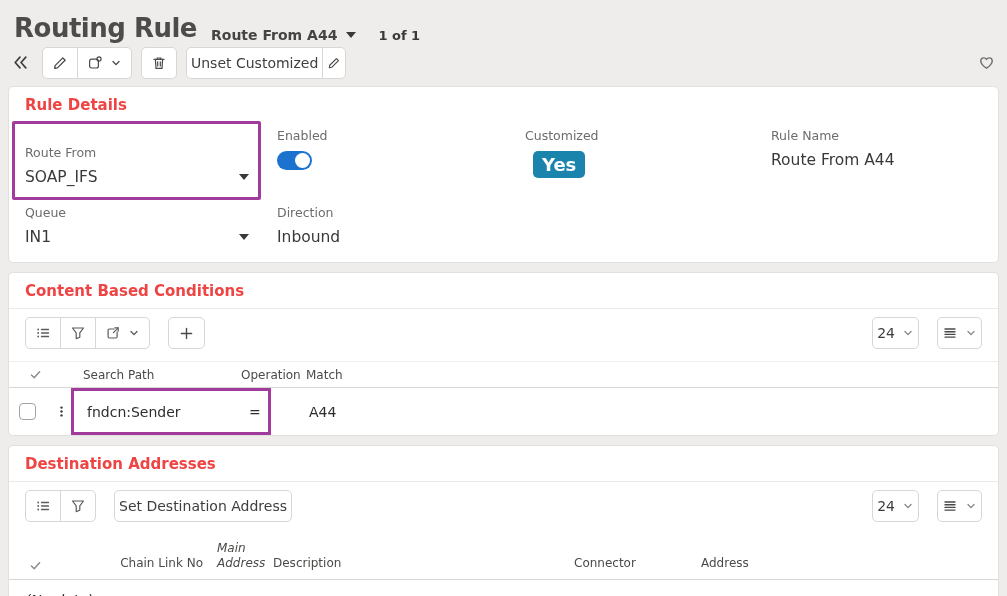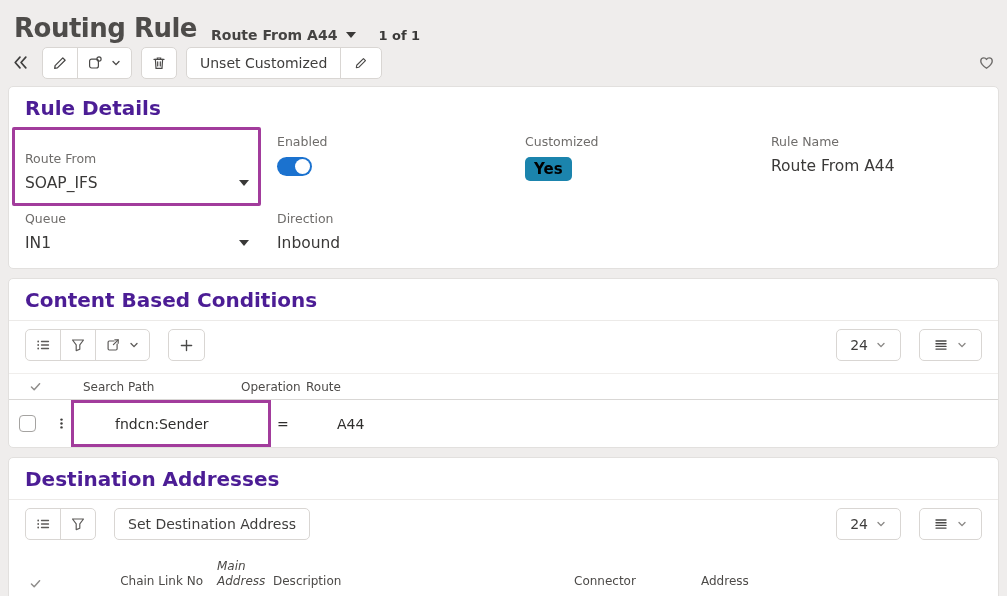--- a/index.html
+++ b/index.html
@@ -24,55 +24,55 @@
     font-size:14px;font-weight:600;color:#454443;}
   .caret-down{width:0;height:0;border-left:5px solid transparent;border-right:5px solid transparent;
     border-top:6px solid #3a3938;}
   .record-count{margin-left:22px;font-size:13px;font-weight:700;color:#3a3938;}
 
   
   .toolbar{display:flex;align-items:center;gap:9px;padding:4px 8px 9px;height:42px;}
   .icon-plain{background:none;border:none;padding:4px;cursor:pointer;}
   .btn-group{display:flex;background:#fff;border:1px solid var(--btn-border);border-radius:5px;overflow:hidden;}
   .btn-group button{display:flex;align-items:center;gap:7px;background:none;border:none;
-    border-left:1px solid var(--btn-border);height:30px;padding:0 13px;cursor:pointer;
+    border-left:1px solid var(--btn-border);height:30px;padding:0 4px;cursor:pointer;
     font-family:inherit;font-size:14px;color:#3f3e3d;}
   .btn-group button:first-child{border-left:none;}
   .toolbar .spacer,.grid-toolbar .spacer{flex:1;}
 
   
   .card{background:#fff;border:1px solid var(--card-border);border-radius:5px;margin:0 8px 9px;}
-  .card-title{padding:9px 16px 8px;font-size:20px;font-weight:700;color:#4c1d95;}
+  .card-title{padding:9px 16px 8px;font-size:15px;font-weight:700;color:#ef4444;}
   .card-title.bordered{border-bottom:1px solid var(--line-light);}
 
   
   .fields{display:grid;grid-template-columns:252px 248px 246px 1fr;padding:6px 16px 16px;row-gap:16px;}
   .field .label{font-size:12.5px;color:var(--txt-label);margin-bottom:8px;}
   .field .value{font-size:15.5px;color:var(--txt-dark);}
   .select{display:flex;justify-content:space-between;align-items:center;width:224px;cursor:pointer;}
   .highlight-box{border:3px solid var(--purple);border-radius:2px;padding:21px 10px 11px;
     margin:-7px 0 -11px -13px;width:249px;}
   .toggle{width:35px;height:19px;border-radius:10px;background:var(--toggle-blue);position:relative;cursor:pointer;}
   .toggle .knob{position:absolute;right:2px;top:2px;width:15px;height:15px;border-radius:50%;background:#fff;}
-  .badge{display:inline-block;background:var(--badge-teal);color:#000000;font-size:15px;font-weight:700;
-    padding:3px 9px;border-radius:5px;}
+  .badge{display:inline-block;background:var(--badge-teal);color:#ffffff;font-size:18px;font-weight:700;
+    padding:3px 9px;border-radius:5px;margin-left:8px;}
 
   
   .grid-toolbar{display:flex;align-items:center;gap:18px;padding:8px 16px 12px;}
   .btn-group .icon-btn{padding:0 9px;}
   .text-btn{font-size:14px;}
 
   
   .tbl-header{display:flex;align-items:center;height:27px;border-top:1px solid #f0eeec;
     border-bottom:1px solid var(--line);font-size:12px;color:#4c4a48;}
   .tbl-row{display:flex;align-items:center;height:47px;position:relative;font-size:14px;color:#2f2e2d;}
   .c-sel{width:66px;padding-left:20px;display:flex;align-items:center;}
   .tbl-row .c-sel{padding-left:10px;gap:19px;}
   .c-path{width:158px;padding-left:8px;}
-  .tbl-row .c-path{padding-left:12px;margin-left:28px;}
+  .tbl-row .c-path{padding-left:12px;}
   .c-op{width:64px;padding-left:8px;}
   .tbl-row .c-op{padding-left:16px;}
   .c-match{flex:1;padding-left:9px;}
   .tbl-row .c-match{padding-left:12px;}
   .checkbox{width:17px;height:17px;border:1.5px solid #a5a3a1;border-radius:4px;background:#fff;cursor:pointer;}
   .row-highlight{position:absolute;left:62px;top:0;width:200px;height:47px;
     border:3px solid var(--purple);pointer-events:none;}
 
   
   .d-header{display:flex;align-items:flex-end;border-bottom:1px solid var(--line);
@@ -297,21 +297,21 @@
   <div class="tbl-header">
     <div class="c-sel">
       <span>
         <svg width="13" height="13" viewBox="0 0 16 16" fill="none" stroke="#8f8d8b" stroke-width="1.8" stroke-linecap="round" stroke-linejoin="round">
             <path d="M3 8.5 L6.4 12 L13 4.5"></path>
           </svg>
       </span>
     </div>
     <div class="c-path">Search Path</div>
     <div class="c-op">Operation</div>
-    <div class="c-match">Route</div>
+    <div class="c-match">Match</div>
   </div>
 
   <div class="tbl-row">
     <div class="c-sel">
       <span class="checkbox"></span>
       <span>
         <svg width="13" height="15" viewBox="0 0 16 16">
             <circle cx="8" cy="3.2" r="1.5" fill="#3d3c3b"></circle>
             <circle cx="8" cy="8" r="1.5" fill="#3d3c3b"></circle>
             <circle cx="8" cy="12.8" r="1.5" fill="#3d3c3b"></circle>

